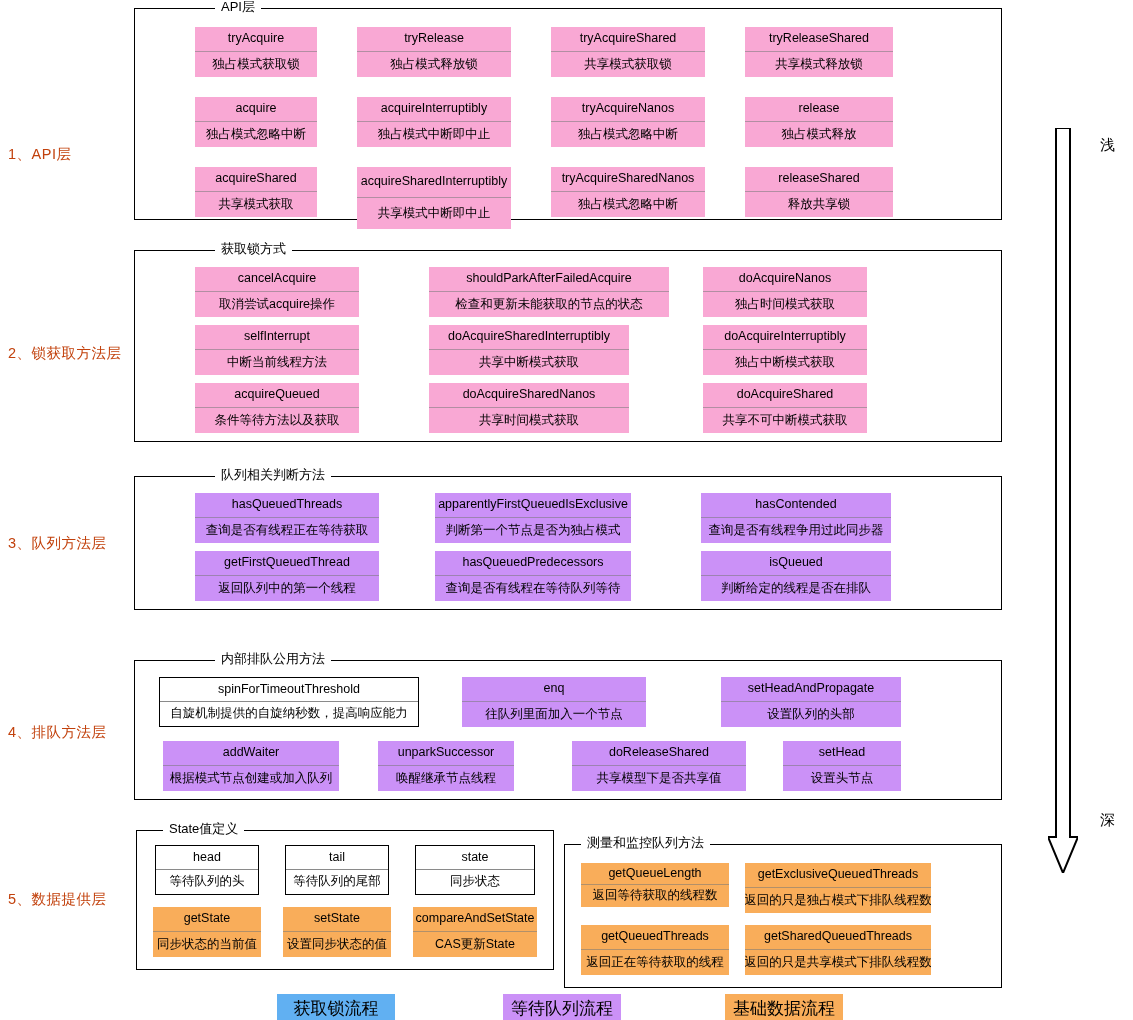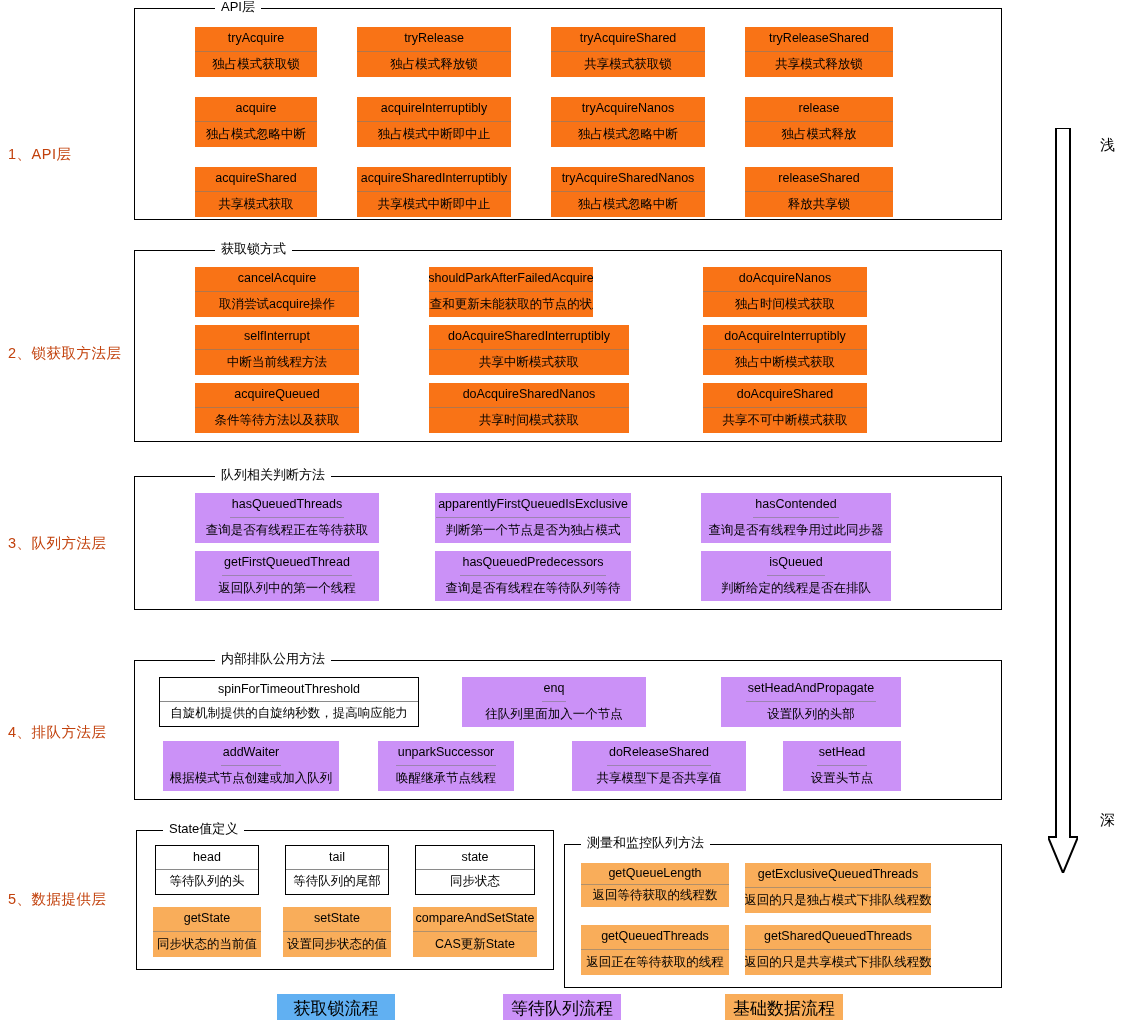--- a/index.html
+++ b/index.html
@@ -61,22 +61,22 @@
     justify-content: center;
     text-align: center;
     font-size: 12.5px;
     color: #000;
     line-height: 1.1;
     padding: 0 2px;
     white-space: nowrap;
   }
   .mbox .mtitle { border-bottom: 1px solid rgba(120,120,120,0.55); }
 
-  .mbox.blue   { background: #f97316; }
-  .mbox.purple { background: #cb91f7; align-items: center; }
+  .mbox.blue   { background: #f9a8d4; }
+  .mbox.purple { background: #cb91f7; }
   .mbox.orange { background: #f9ad5a; }
   .mbox.plain  { background: #fff; border: 1.4px solid #000; }
   .mbox.plain .mtitle { border-bottom: 1px solid #8a8a8a; }
 
   
   .arrow-wrap { position: absolute; }
   .arrow-label {
     position: absolute;
     font-size: 15px;
     color: #000;
@@ -143,40 +143,40 @@
           <div class="mdesc">独占模式忽略中断</div>
         </div>
         <div class="mbox blue" style="left: 610px; top: 88px; width: 148px; height: 50px;">
           <div class="mtitle">release</div>
           <div class="mdesc">独占模式释放</div>
         </div>
         <div class="mbox blue" style="left: 60px; top: 158px; width: 122px; height: 50px;">
           <div class="mtitle">acquireShared</div>
           <div class="mdesc">共享模式获取</div>
         </div>
-        <div class="mbox blue" style="left: 222px; top: 158px; width: 154px; height: 50px;">
+        <div class="mbox blue" style="left: 222px; top: 158px; width: 154px; height: 62px;">
           <div class="mtitle">acquireSharedInterruptibly</div>
           <div class="mdesc">共享模式中断即中止</div>
         </div>
         <div class="mbox blue" style="left: 416px; top: 158px; width: 154px; height: 50px;">
           <div class="mtitle">tryAcquireSharedNanos</div>
           <div class="mdesc">独占模式忽略中断</div>
         </div>
         <div class="mbox blue" style="left: 610px; top: 158px; width: 148px; height: 50px;">
           <div class="mtitle">releaseShared</div>
           <div class="mdesc">释放共享锁</div>
         </div>
       </div>
       <div class="section" style="left: 134px; top: 250px; width: 868px; height: 192px;">
         <div class="caption" style="left: 80px;">获取锁方式</div>
         <div class="mbox blue" style="left: 60px; top: 16px; width: 164px; height: 50px;">
           <div class="mtitle">cancelAcquire</div>
           <div class="mdesc">取消尝试acquire操作</div>
         </div>
-        <div class="mbox blue" style="left: 294px; top: 16px; width: 164px; height: 50px;">
+        <div class="mbox blue" style="left: 294px; top: 16px; width: 240px; height: 50px;">
           <div class="mtitle">shouldParkAfterFailedAcquire</div>
           <div class="mdesc">检查和更新未能获取的节点的状态</div>
         </div>
         <div class="mbox blue" style="left: 568px; top: 16px; width: 164px; height: 50px;">
           <div class="mtitle">doAcquireNanos</div>
           <div class="mdesc">独占时间模式获取</div>
         </div>
         <div class="mbox blue" style="left: 60px; top: 74px; width: 164px; height: 50px;">
           <div class="mtitle">selfInterrupt</div>
           <div class="mdesc">中断当前线程方法</div>

